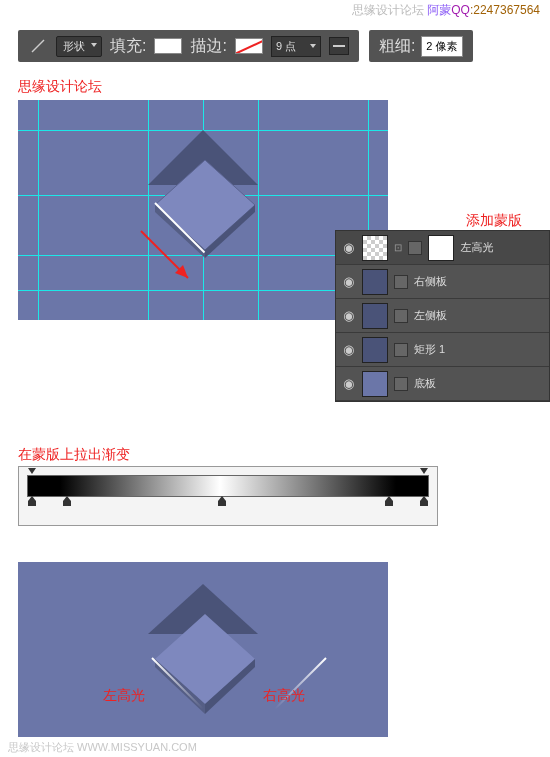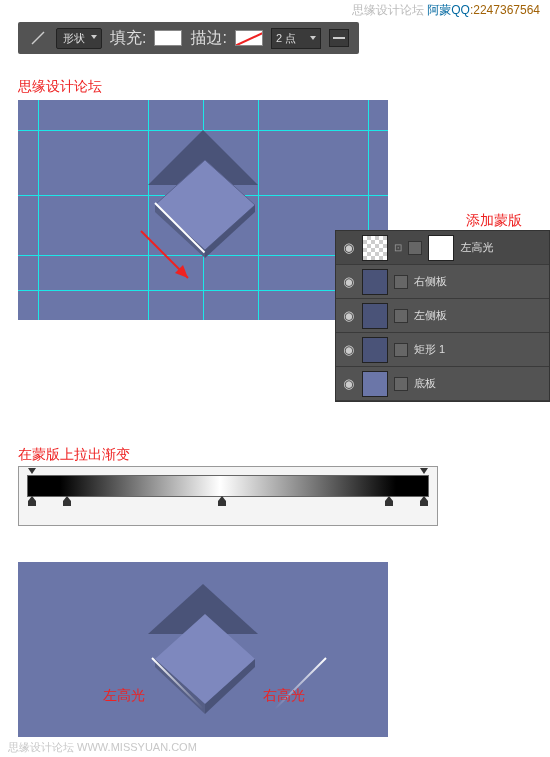--- a/index.html
+++ b/index.html
@@ -1,19 +1,19 @@
 <!DOCTYPE html>
 <html><head>
 <meta charset="utf-8">
 <style>
 *{margin:0;padding:0;box-sizing:border-box;font-family:"Microsoft YaHei",sans-serif}
 body{background:#fff;width:550px;height:757px;position:relative;overflow:hidden}
 .watermark-top{position:absolute;top:2px;right:10px;font-size:12px;color:#bbb}
 .watermark-top .qq{color:#a16207}
-.toolbar{position:absolute;top:22px;left:18px;display:flex;gap:10px;align-items:center}
+.toolbar{position:absolute;top:30px;left:18px;display:flex;gap:10px;align-items:center}
 .toolbar-dark{background:#535353;height:32px;padding:0 10px;display:flex;align-items:center;gap:8px;border-radius:2px}
 .line-icon{width:20px;height:20px;display:flex;align-items:center;justify-content:center}
 .line-icon svg{width:16px;height:16px}
 .dropdown{background:#3a3a3a;border:1px solid #222;color:#ddd;font-size:11px;padding:2px 16px 2px 6px;position:relative;border-radius:2px}
 .dropdown::after{content:"";position:absolute;right:4px;top:6px;border-left:3px solid transparent;border-right:3px solid transparent;border-top:4px solid #ccc}
 .label{color:#ddd;font-size:16px}
 .swatch-fill{width:28px;height:16px;background:#fff;border:1px solid #888}
 .swatch-stroke{width:28px;height:16px;background:#fff;border:1px solid #888;position:relative;overflow:hidden}
 .swatch-stroke::before{content:"";position:absolute;left:-4px;top:6px;width:40px;height:2px;background:#e22;transform:rotate(-25deg)}
 .stroke-width{background:#3a3a3a;border:1px solid #222;color:#ddd;font-size:11px;padding:2px 4px;width:50px;display:flex;justify-content:space-between;align-items:center}
@@ -56,41 +56,45 @@
 .d2-mid{position:absolute;left:127px;top:42px}
 .hl-left{position:absolute;left:134px;top:95px;width:72px;height:2px;background:linear-gradient(to right,#fff,transparent);transform:rotate(45deg);transform-origin:left}
 .hl-right{position:absolute;left:236px;top:95px;width:72px;height:2px;background:linear-gradient(to right,transparent,#fff);transform:rotate(-45deg);transform-origin:right}
 .c2-label{position:absolute;color:#e22;font-size:14px}
 .footer-wm{position:absolute;bottom:2px;left:8px;font-size:11px;color:#c8c8c8}
 </style>
 </head>
 <body>
 
 <div class="watermark-top">
-  <span>思缘设计论坛</span> <span style="color:#0369a1">阿蒙</span><span style="color:#0369a1">QQ</span><span class="qq">:2247367564</span>
+  <span>思缘设计论坛</span> <span style="color:#8b5cf6">阿蒙</span><span style="color:#a21caf">QQ</span><span class="qq">:2247367564</span>
 </div>
 
 <div class="toolbar">
   <div class="toolbar-dark">
     <span class="line-icon">
         <svg viewBox="0 0 16 16">
           <line x1="2" y1="14" x2="14" y2="2" stroke="#ccc" stroke-width="1.5"></line>
         </svg>
       </span>
     <span class="dropdown">形状</span>
     <span class="label">填充:</span>
     <span class="swatch-fill"></span>
     <span class="label">描边:</span>
     <span class="swatch-stroke"></span>
-    <span class="stroke-width">2 点</span>
+    <span class="stroke-width">9 点</span>
     <span class="dash-btn">
         <svg viewBox="0 0 12 4">
           <line x1="0" y1="2" x2="12" y2="2" stroke="#ccc" stroke-width="2"></line>
         </svg>
       </span>
+  </div>
+  <div class="thickness-box">
+    <span class="label">粗细:</span>
+    <span class="thickness-input">2 像素</span>
   </div>
 </div>
 
 <div class="anno" style="top:78px;left:18px">思缘设计论坛</div>
 
 <div class="canvas1">
   <div class="guide-h" style="top:30px"></div>
   <div class="guide-h" style="top:95px"></div>
   <div class="guide-h" style="top:155px"></div>
   <div class="guide-h" style="top:190px"></div>

